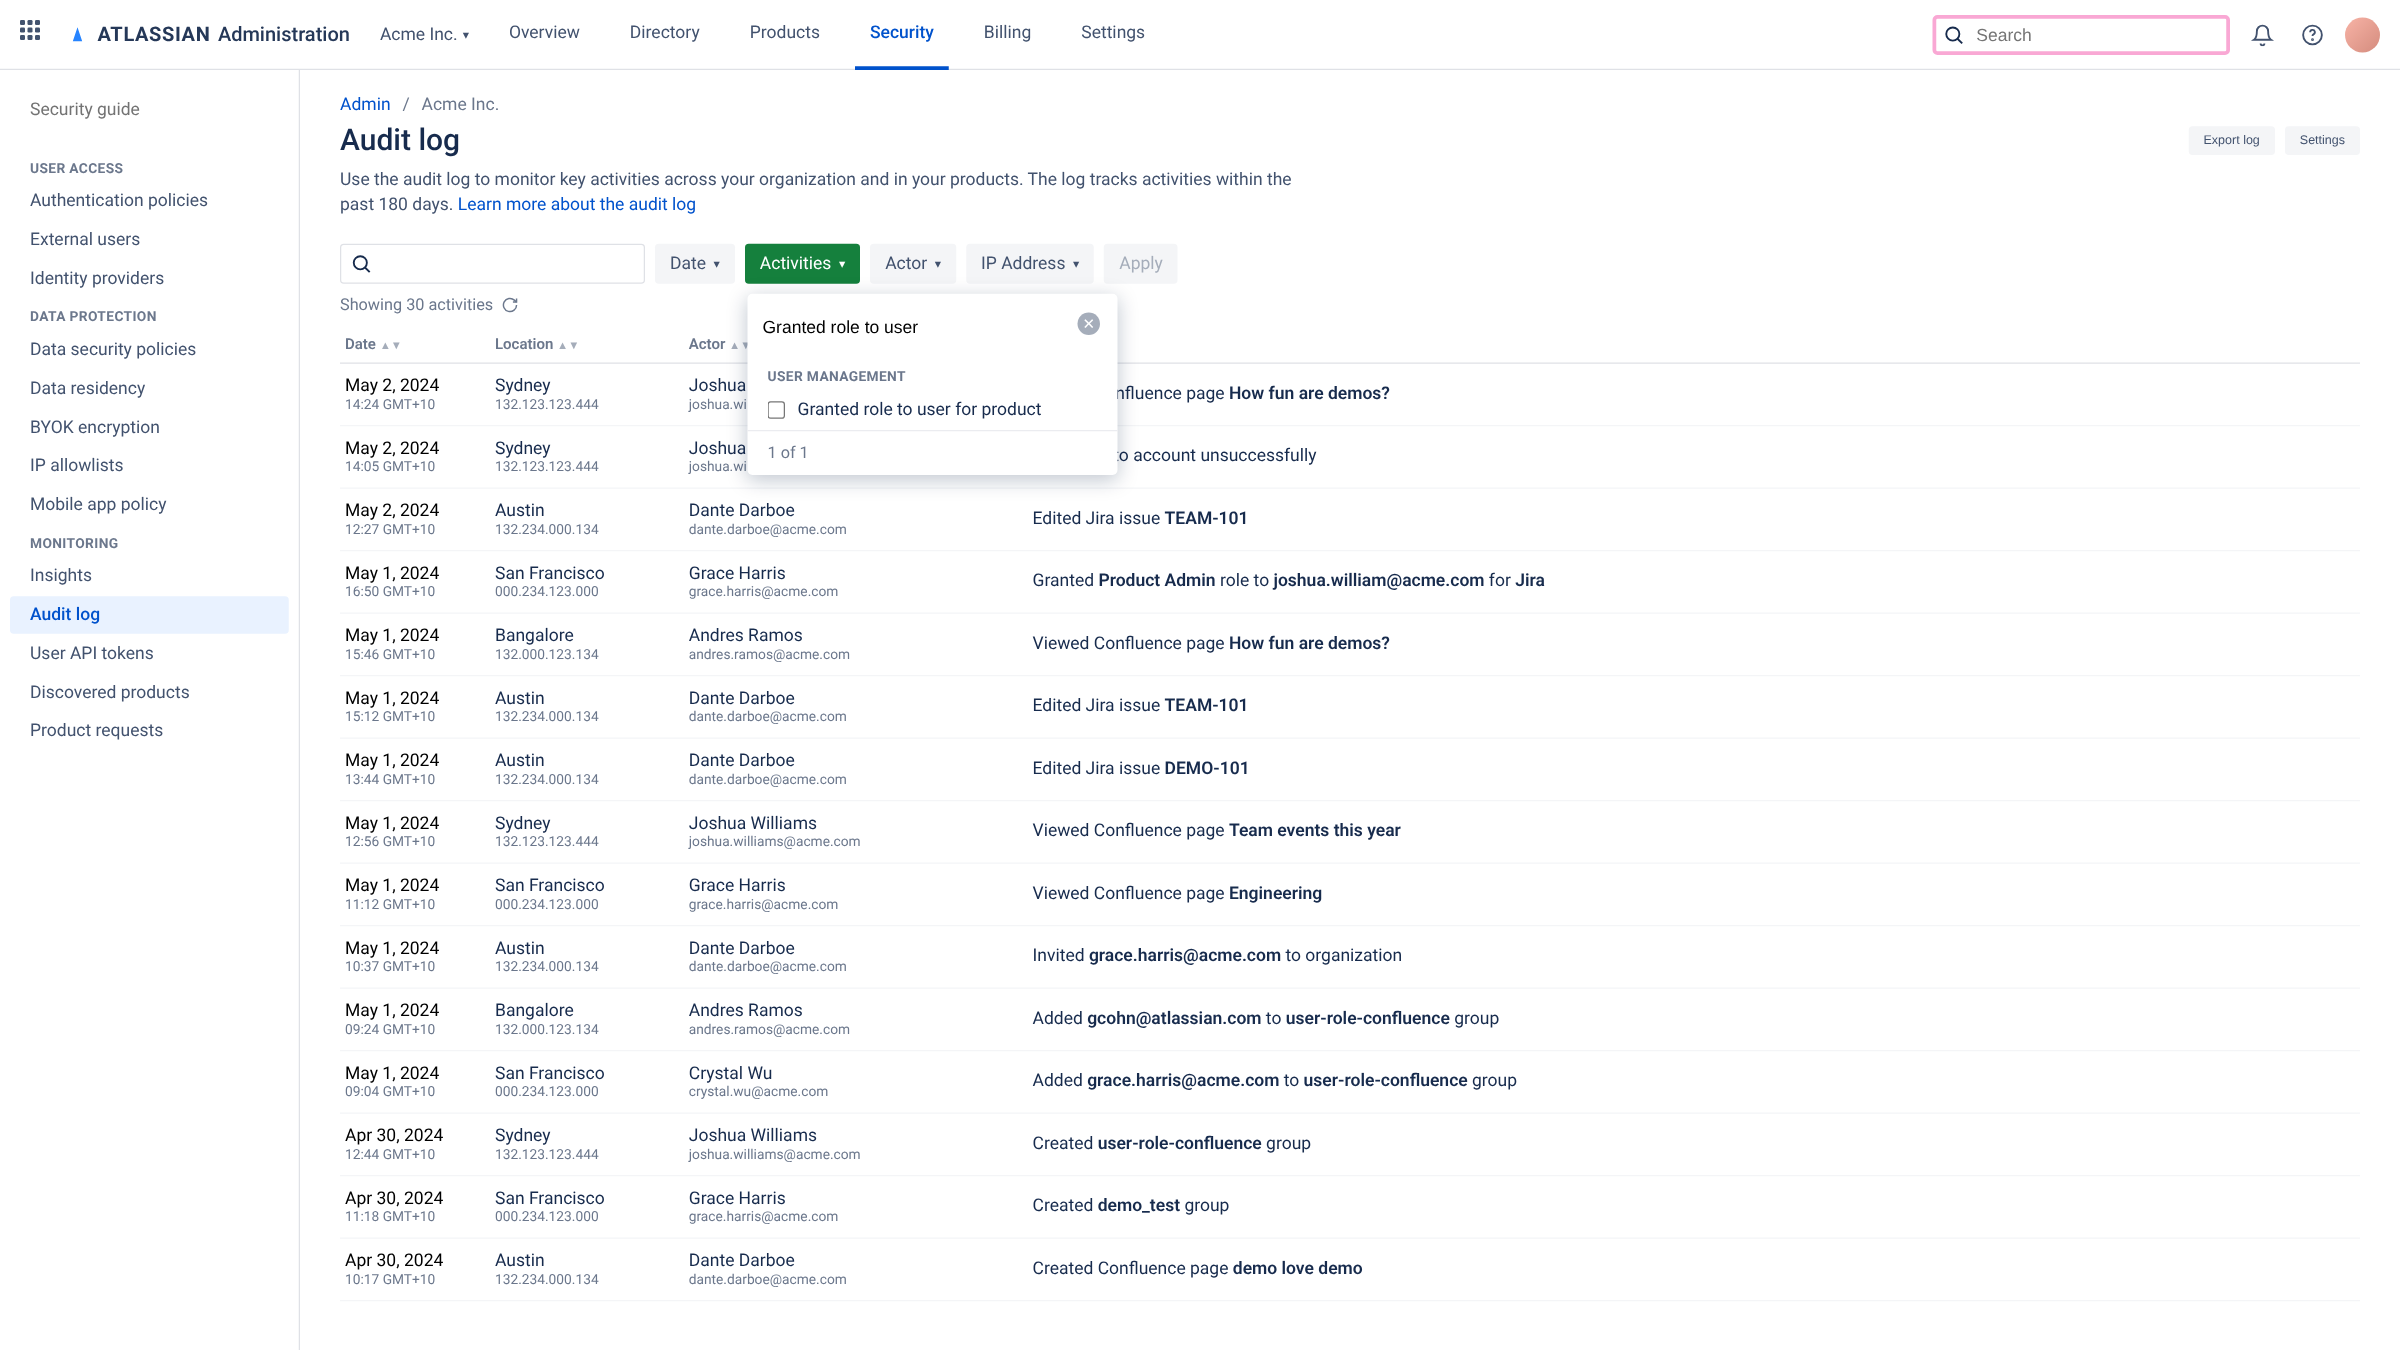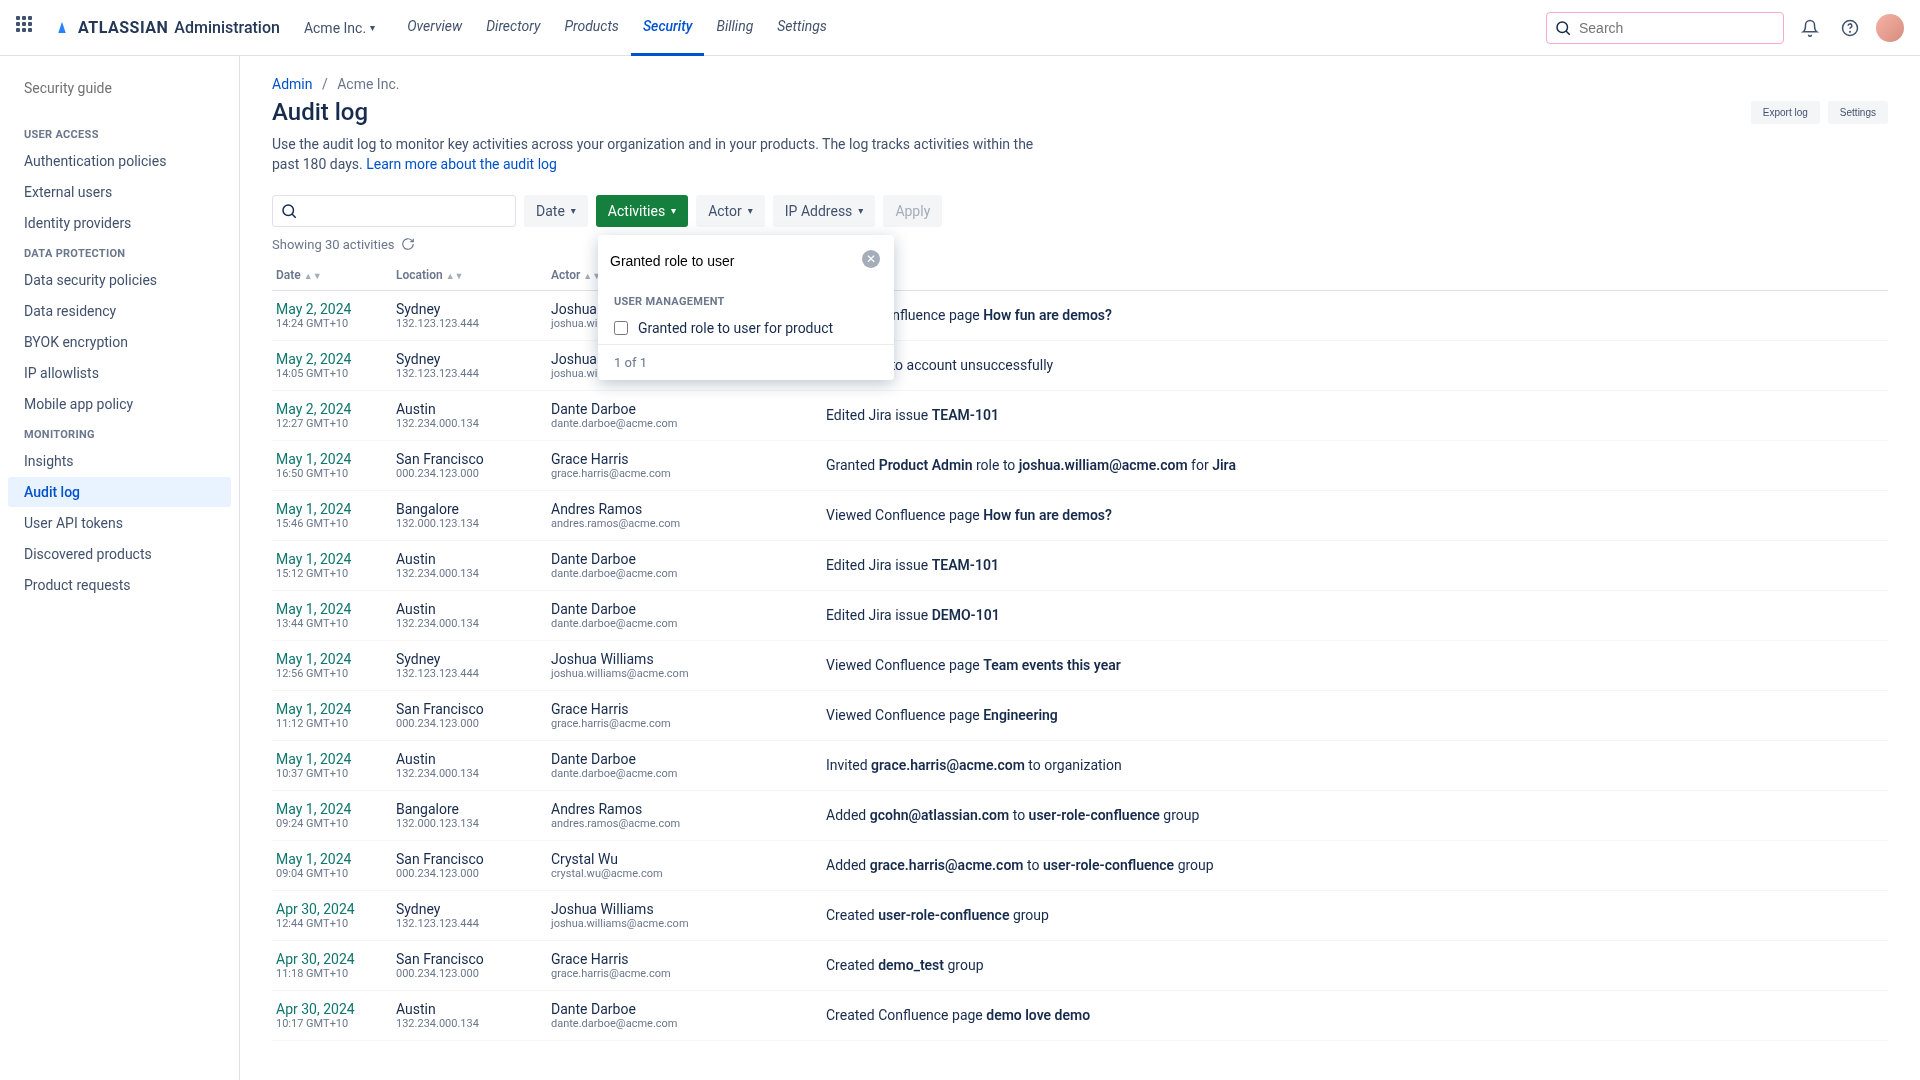--- a/index.html
+++ b/index.html
@@ -8,26 +8,26 @@
 
 
 .topnav { display: flex; align-items: center; height: 56px; padding: 0 16px; border-bottom: 1px solid #dfe1e6; }
 .app-switcher { width: 24px; height: 24px; display: grid; grid-template-columns: repeat(3,4px); grid-template-rows: repeat(3,4px); gap: 2px; margin-right: 12px; cursor: pointer; }
 .app-switcher span { background: #42526E; border-radius: 1px; }
 .brand { display: flex; align-items: center; gap: 6px; font-size: 16px; font-weight: 500; color: #253858; margin-right: 24px; }
 .brand svg { width: 20px; height: 20px; }
 .brand-atl { color: #253858; font-weight: 700; letter-spacing: 0.5px; }
 .brand-admin { color: #253858; }
 .topnav-org { display: flex; align-items: center; gap: 4px; color: #42526E; margin-right: 20px; cursor: pointer; }
-.topnav-tabs { display: flex; gap: 0; font-style: italic; }
+.topnav-tabs { display: flex; gap: 16px; }
 .topnav-tab { padding: 0 12px; height: 56px; display: flex; align-items: center; color: #42526E; cursor: pointer; border-bottom: 3px solid transparent; }
 .topnav-tab.active { color: #0052CC; border-bottom-color: #0052CC; font-weight: 500; }
 .topnav-right { margin-left: auto; display: flex; align-items: center; gap: 12px; }
 .topnav-search { position: relative; }
-.topnav-search input { width: 238px; height: 32px; padding: 0 10px 0 32px; border: 1px solid #f9a8d4; border-radius: 4px; font-size: 14px; }
+.topnav-search input { width: 238px; height: 32px; padding: 0 10px 0 32px; border: 3px solid #f9a8d4; border-radius: 4px; font-size: 14px; }
 .topnav-search .icon { position: absolute; left: 8px; top: 7px; }
 .icon-btn { width: 28px; height: 28px; display: flex; align-items: center; justify-content: center; cursor: pointer; color: #42526E; border-radius: 50%; }
 .avatar { width: 28px; height: 28px; border-radius: 50%; background: linear-gradient(135deg,#f7b3a6,#d58c7e); cursor: pointer; }
 
 
 .layout { display: flex; height: calc(100vh - 56px); }
 .sidebar { width: 240px; border-right: 1px solid #dfe1e6; padding: 16px 8px; overflow-y: auto; }
 .sidebar-top-item { padding: 8px 16px; color: #737373; cursor: pointer; border-radius: 3px; margin-bottom: 16px; }
 .sidebar-section { font-size: 11px; font-weight: 700; letter-spacing: 0.3px; color: #6B778C; padding: 8px 16px 4px; text-transform: uppercase; }
 .sidebar-item { padding: 7px 16px; color: #42526E; cursor: pointer; border-radius: 3px; margin: 1px 0; }
@@ -63,21 +63,21 @@
 .dd-option input[type=checkbox] { width: 14px; height: 14px; }
 .dd-footer { border-top: 1px solid #ebecf0; padding: 10px 16px; text-align: left; color: #6B778C; font-size: 13px; }
 
 .results-label { color: #6B778C; font-size: 13px; display: flex; align-items: center; gap: 6px; margin-bottom: 8px; }
 
 
 .log-table { width: 100%; }
 .log-header { display: grid; grid-template-columns: 120px 155px 275px 1fr; padding: 8px 4px; border-bottom: 1px solid #dfe1e6; font-size: 12px; font-weight: 600; color: #6B778C; }
 .sort { font-size: 9px; margin-left: 3px; color: #A5ADBA; }
 .log-row { display: grid; grid-template-columns: 120px 155px 275px 1fr; padding: 10px 4px; border-bottom: 1px solid #f4f5f7; align-items: center; }
-.cell-date .d { font-size: 14px; color: #0f766e; }
+.cell-date .d { font-size: 14px; color: #000000; }
 .cell-date .t { font-size: 11px; color: #6B778C; }
 .cell-loc .city { font-size: 14px; }
 .cell-loc .ip { font-size: 11px; color: #6B778C; }
 .cell-actor .name { font-size: 14px; }
 .cell-actor .email { font-size: 11px; color: #6B778C; }
 .cell-activity { font-size: 14px; color: #172B4D; }
 .cell-activity b { font-weight: 600; }
 
 svg.ic { width: 18px; height: 18px; stroke: currentColor; fill: none; stroke-width: 2; }
 </style>

